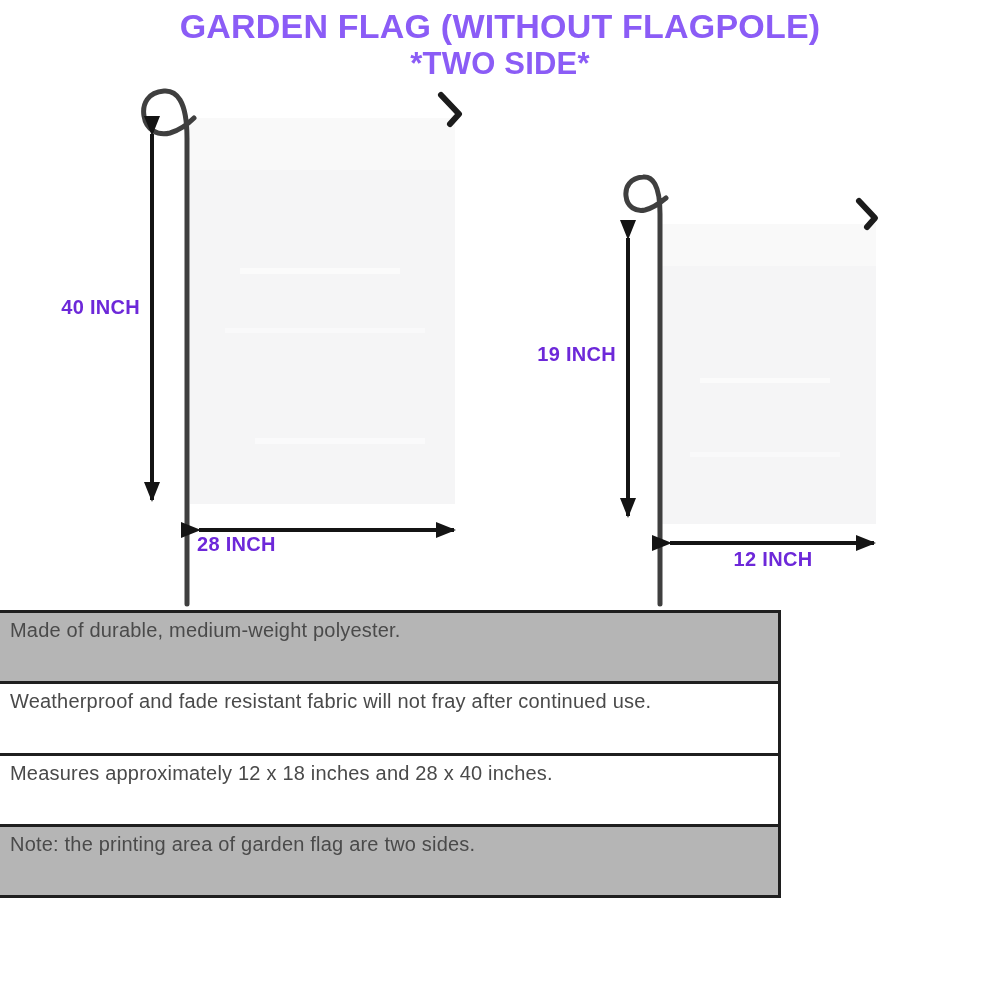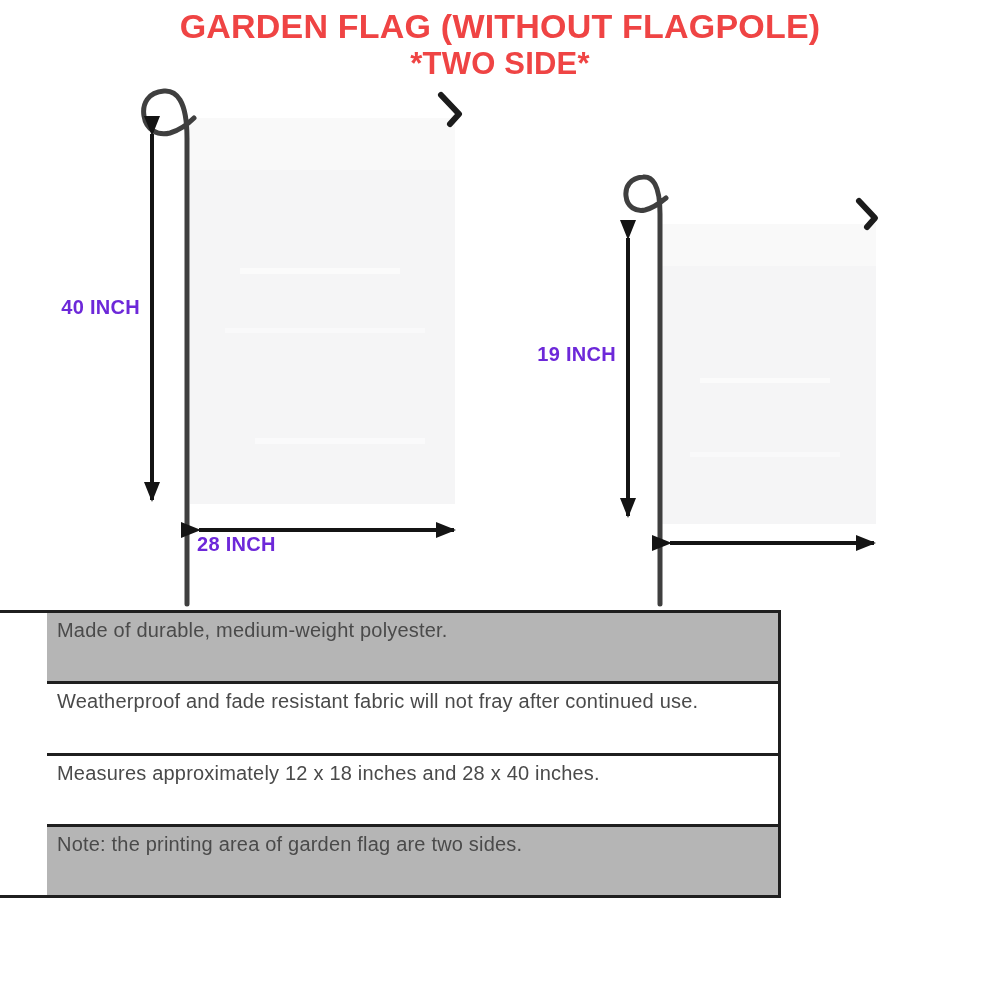--- a/index.html
+++ b/index.html
@@ -1,41 +1,41 @@
 <!DOCTYPE html>
 <html><head>
 <meta charset="utf-8">
 <style>
   html,body{margin:0;padding:0;background:#ffffff;}
   .canvas{
     position:relative;width:1000px;height:1000px;background:#ffffff;
     font-family:"Liberation Sans",sans-serif;overflow:hidden;
   }
   
-  .title{position:absolute;top:6px;left:0;width:1000px;text-align:center;color:#ef4444;}
+  .title{position:absolute;top:6px;left:0;width:1000px;text-align:center;color:#8b5cf6;}
   .title .l1{font-size:34px;line-height:40px;font-weight:bold;letter-spacing:0.2px;}
   .title .l2{font-size:31px;line-height:35px;font-weight:bold;letter-spacing:0.2px;}
   
   svg.diagram{position:absolute;left:0;top:0;width:1000px;height:1000px;}
   .dim-label{
     position:absolute;font-size:20px;font-weight:bold;color:#6d28d9;letter-spacing:0.3px;
   }
   .lbl-h-large{left:18px;top:296px;width:122px;text-align:right;}
   .lbl-w-large{left:197px;top:533px;width:260px;text-align:left;}
   .lbl-h-small{left:492px;top:343px;width:124px;text-align:right;}
   .lbl-w-small{left:668px;top:548px;width:210px;text-align:center;}
   
   .specs{
     position:absolute;top:610px;left:0;width:781px;height:288px;
     box-sizing:border-box;border:3px solid #1f1f1f;border-left:none;
     display:flex;flex-direction:column;
   }
   .specs .row{
     flex:1 1 0;box-sizing:border-box;border-bottom:3px solid #1f1f1f;
-    padding:6px 10px 0 10px;font-size:20px;color:#4a4a4a;letter-spacing:0.2px;margin-left:47px;
+    padding:6px 10px 0 10px;font-size:20px;color:#4a4a4a;letter-spacing:0.2px;
   }
   .specs .row:last-child{border-bottom:none;}
   .specs .row.gray{background:#b5b5b5;}
   .specs .row.white{background:#ffffff;}
 </style>
 </head>
 <body>
 
 <div class="canvas">
 
@@ -71,20 +71,21 @@
       <path d="M660,604 L660,214 C660,184 652,176 643,177 C630,178 625,187 626,196 C627,207 636,212 645,210 C653,208 660,203 666,198" fill="none" stroke="#3f3f3f" stroke-width="5" stroke-linecap="round"></path>
       <path d="M859,201 L875,218 L867,227" fill="none" stroke="#1c1c1c" stroke-width="6" stroke-linecap="round" stroke-linejoin="round"></path>
       <line x1="628" y1="238" x2="628" y2="516" stroke="#141414" stroke-width="4" marker-start="url(#ah)" marker-end="url(#ah)"></line>
       <line x1="670" y1="543" x2="874" y2="543" stroke="#141414" stroke-width="4" marker-start="url(#ah)" marker-end="url(#ah)"></line>
     </g>
   </svg>
 
   <div class="dim-label lbl-h-large">40 INCH</div>
   <div class="dim-label lbl-w-large">28 INCH</div>
   <div class="dim-label lbl-h-small">19 INCH</div>
+  <div class="dim-label lbl-w-small">12 INCH</div>
 
   <div class="specs">
     <div class="row gray">
       <span>Made of durable, medium-weight polyester.</span>
     </div>
     <div class="row white">
       <span>Weatherproof and fade resistant fabric will not fray after continued use.</span>
     </div>
     <div class="row white">
       <span>Measures approximately 12 x 18 inches and 28 x 40 inches.</span>

